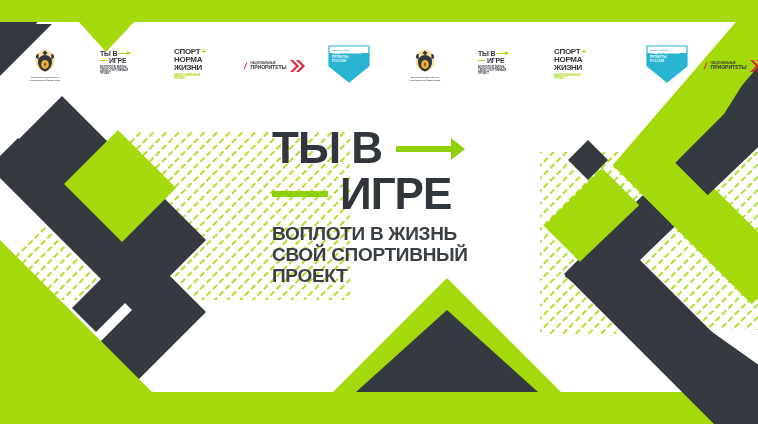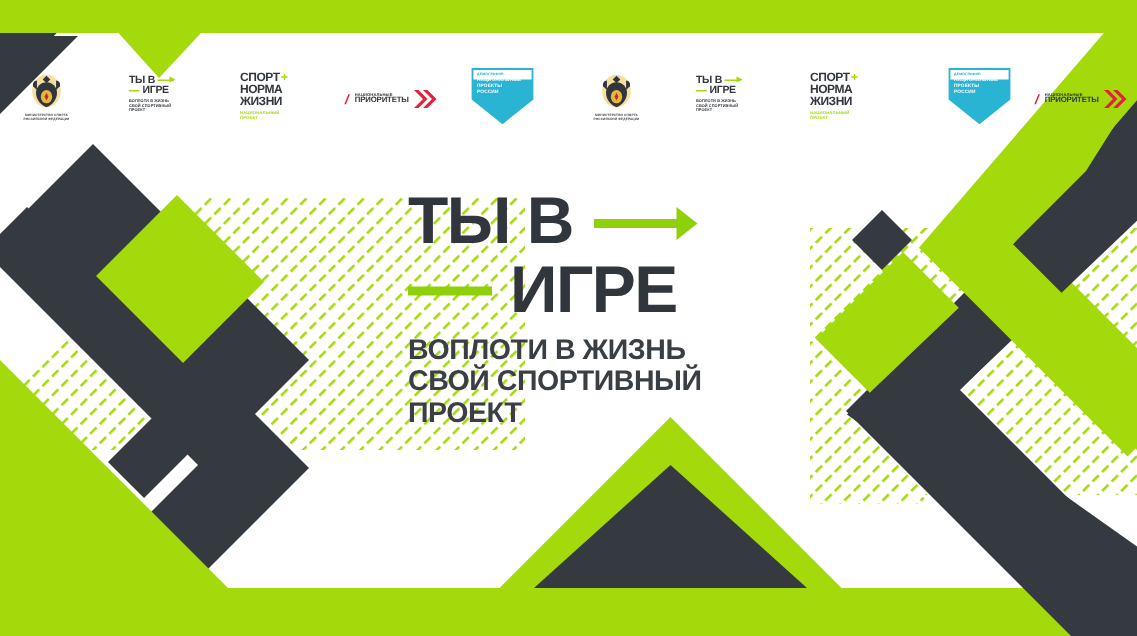--- a/index.html
+++ b/index.html
@@ -17,21 +17,21 @@
   .bg svg{position:absolute;top:0;left:0;width:758px;height:424px;display:block;}
 
   
   .logo-strip{
     position:absolute;top:44px;left:0;width:758px;height:50px;
     display:flex;align-items:center;
     pointer-events:none;
   }
   .logo{
     position:absolute;
-    display:flex;justify-content:center;
+    display:flex;justify-content:center;margin-left:14px;
   }
 
   
   .emblem{width:30px;height:44px;display:flex;flex-direction:column;align-items:center;}
   .emblem .crest{width:26px;height:28px;}
   .emblem .cap{font-size:2.1px;line-height:2.6px;text-align:center;color:#3b3f45;
     letter-spacing:.1px;margin-top:2px;width:46px;font-weight:bold;}
 
   
   .tvi{width:46px;}

